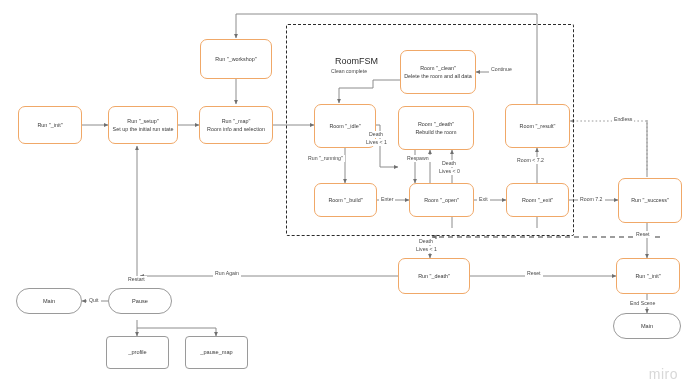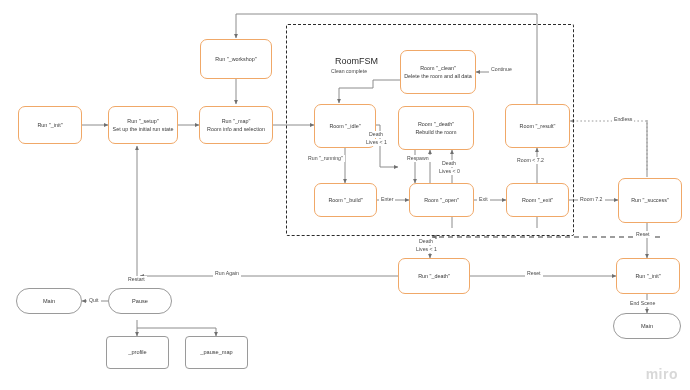--- a/index.html
+++ b/index.html
@@ -75,21 +75,21 @@
     white-space: nowrap;
     text-align: center;
     line-height: 1.3;
     font-family: "Liberation Sans", sans-serif;
   }
   .watermark {
     position: absolute;
     right: 12px;
     bottom: 8px;
     font-size: 14px;
-    font-weight: bold;
+    font-weight: normal;
     color: #d8d8d8;
     letter-spacing: 0.5px;
     font-family: "Liberation Sans", sans-serif;
   }
 </style>
 </head>
 <body>
 
 <div id="canvas">
 

